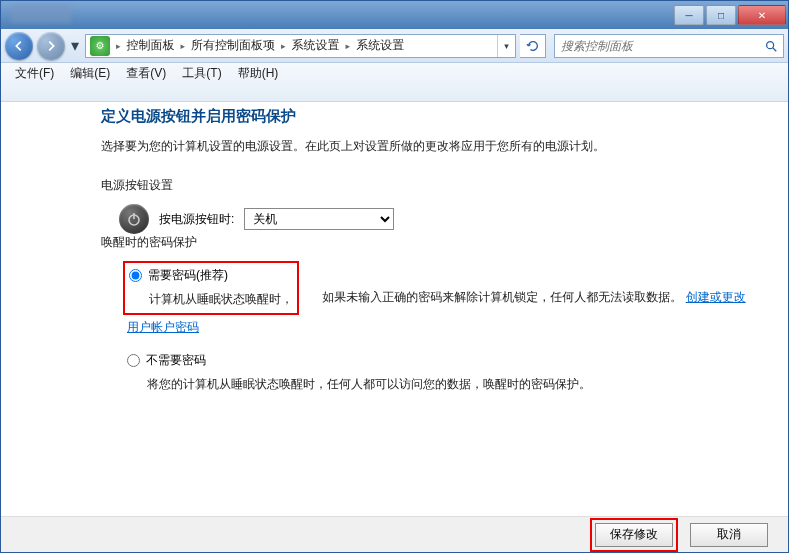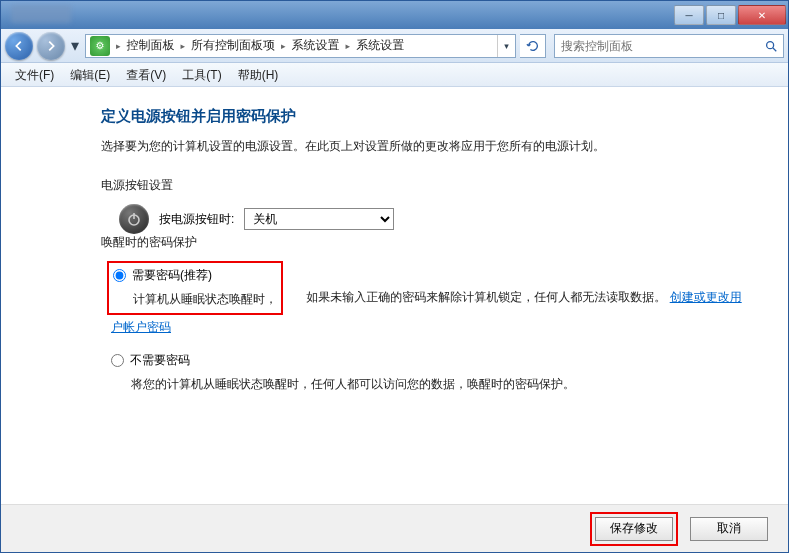--- a/index.html
+++ b/index.html
@@ -14,40 +14,40 @@
   .navbtn.fwd { background: radial-gradient(circle at 30% 30%, #a8c0dc, #6a88aa); }
   .navbtn svg { width: 14px; height: 14px; }
   .dd { width: 12px; height: 28px; display: flex; align-items: center; justify-content: center; color: #345; cursor: pointer; }
   .addrbar { flex: 1; height: 24px; background: #fff; border: 1px solid #8aa8c8; display: flex; align-items: center; font-size: 12px; color: #222; overflow: hidden; }
   .addr-icon { width: 20px; height: 20px; margin: 0 4px; background: radial-gradient(circle,#6c6,#393); border-radius: 3px; display: flex; align-items: center; justify-content: center; font-size: 10px; color: #fff; }
   .crumb { padding: 0 4px; cursor: pointer; white-space: nowrap; }
   .crumb-sep { color: #666; font-size: 9px; padding: 0 2px; }
   .addr-dd { width: 18px; height: 100%; border-left: 1px solid #ccc; display: flex; align-items: center; justify-content: center; cursor: pointer; color: #345; font-size: 9px; }
   .refresh { width: 26px; height: 24px; border: 1px solid #8aa8c8; border-left: none; background: #fff; display: flex; align-items: center; justify-content: center; cursor: pointer; color: #2a5fa8; }
   .searchbox { width: 230px; height: 24px; border: 1px solid #8aa8c8; background: #fff; margin-left: 4px; display: flex; align-items: center; }
-  .searchbox input { flex: 1; border: none; outline: none; font-size: 12px; padding: 0 6px; color: #888; }
+  .searchbox input { flex: 1; border: none; outline: none; font-size: 12px; padding: 0 6px; color: #888; font-style: italic; }
   .searchbox .sicon { width: 24px; display: flex; align-items: center; justify-content: center; color: #2a5fa8; cursor: pointer; }
-  .menubar { height: 24px; background: linear-gradient(to bottom,#f5f9fd,#e4edf7); border-bottom: 1px solid #c8d6e8; display: flex; align-items: flex-end; padding: 0 6px; font-size: 12px; }
+  .menubar { height: 39px; background: linear-gradient(to bottom,#f5f9fd,#e4edf7); border-bottom: 1px solid #c8d6e8; display: flex; align-items: flex-start; padding: 0 6px; font-size: 12px; }
   .menuitem { padding: 2px 8px; cursor: pointer; color: #222; }
   .content { position: absolute; top: 86px; bottom: 40px; left: 0; right: 0; padding: 20px 40px 0 100px; overflow: hidden; }
   .h1 { color: #0a4a8a; font-size: 15px; font-weight: bold; margin-bottom: 12px; }
   .desc { font-size: 12px; color: #222; margin-bottom: 22px; }
   .section-label { font-size: 12px; color: #222; margin-bottom: 10px; }
   .power-row { display: flex; align-items: center; gap: 10px; margin-left: 18px; }
   .power-icon { width: 30px; height: 30px; border-radius: 50%; background: radial-gradient(circle at 35% 30%, #777, #222); display: flex; align-items: center; justify-content: center; box-shadow: inset 0 1px 2px rgba(255,255,255,0.4); }
   .power-icon svg { width: 16px; height: 16px; }
   .plabel { font-size: 12px; }
   .sel { height: 22px; width: 150px; border: 1px solid #888; font-size: 12px; padding: 0 4px; background: #fff; }
-  .opt-block { margin-left: 10px; margin-bottom: 16px; font-size: 12px; }
+  .opt-block { margin-left: 26px; margin-bottom: 16px; font-size: 12px; }
   .opt-title { display: flex; align-items: center; gap: 6px; margin-bottom: 6px; }
   .opt-desc { margin-left: 20px; color: #222; line-height: 1.6; }
   .link { color: #0066cc; text-decoration: underline; cursor: pointer; }
   .red-box { border: 2px solid #e00; padding: 2px; margin-left: -4px; margin-bottom: 4px; display: inline-block; }
   .red-box-inner { padding: 2px 2px; }
-  .footer { position: absolute; bottom: 0; left: 0; right: 0; height: 48px; border-top: 1px solid #ddd; background: #f0f0f0; display: flex; align-items: center; justify-content: flex-end; padding: 0 20px; gap: 12px; }
+  .footer { position: absolute; bottom: 0; left: 0; right: 0; height: 36px; border-top: 1px solid #ddd; background: #f0f0f0; display: flex; align-items: center; justify-content: flex-end; padding: 0 20px; gap: 12px; }
   .btn { min-width: 78px; height: 24px; border: 1px solid #888; background: linear-gradient(to bottom,#fdfdfd,#e4e4e4); font-size: 12px; cursor: pointer; padding: 0 14px; }
   .red-btn-wrap { border: 2px solid #e00; padding: 3px; display: inline-block; }
   input[type=radio]{ margin:0; }
 </style>
 </head>
 <body>
 
 <div class="window">
   <div class="titlebar">
     <div class="title-blur"></div>

